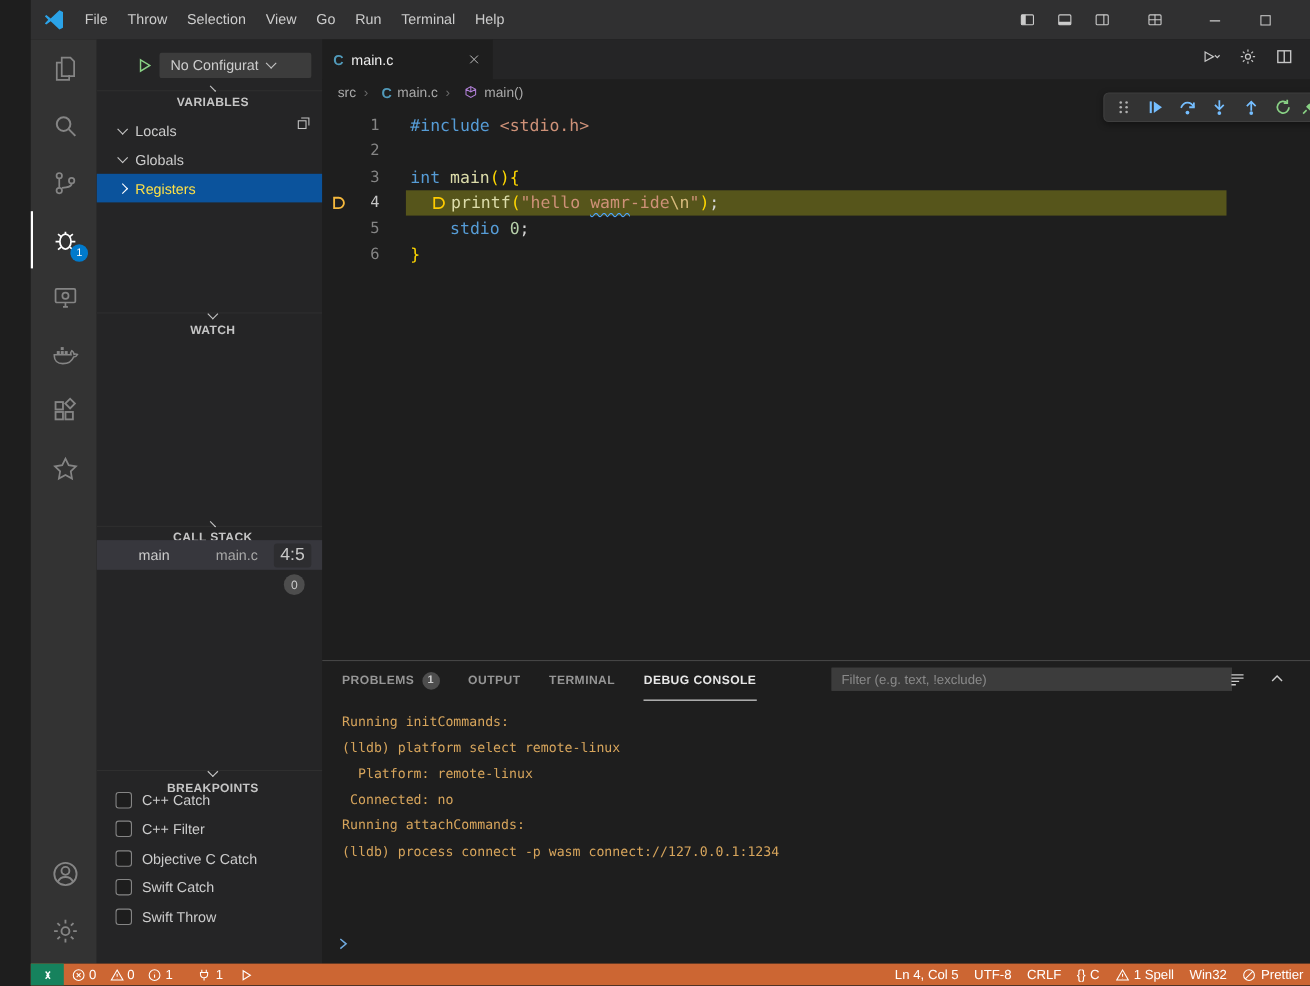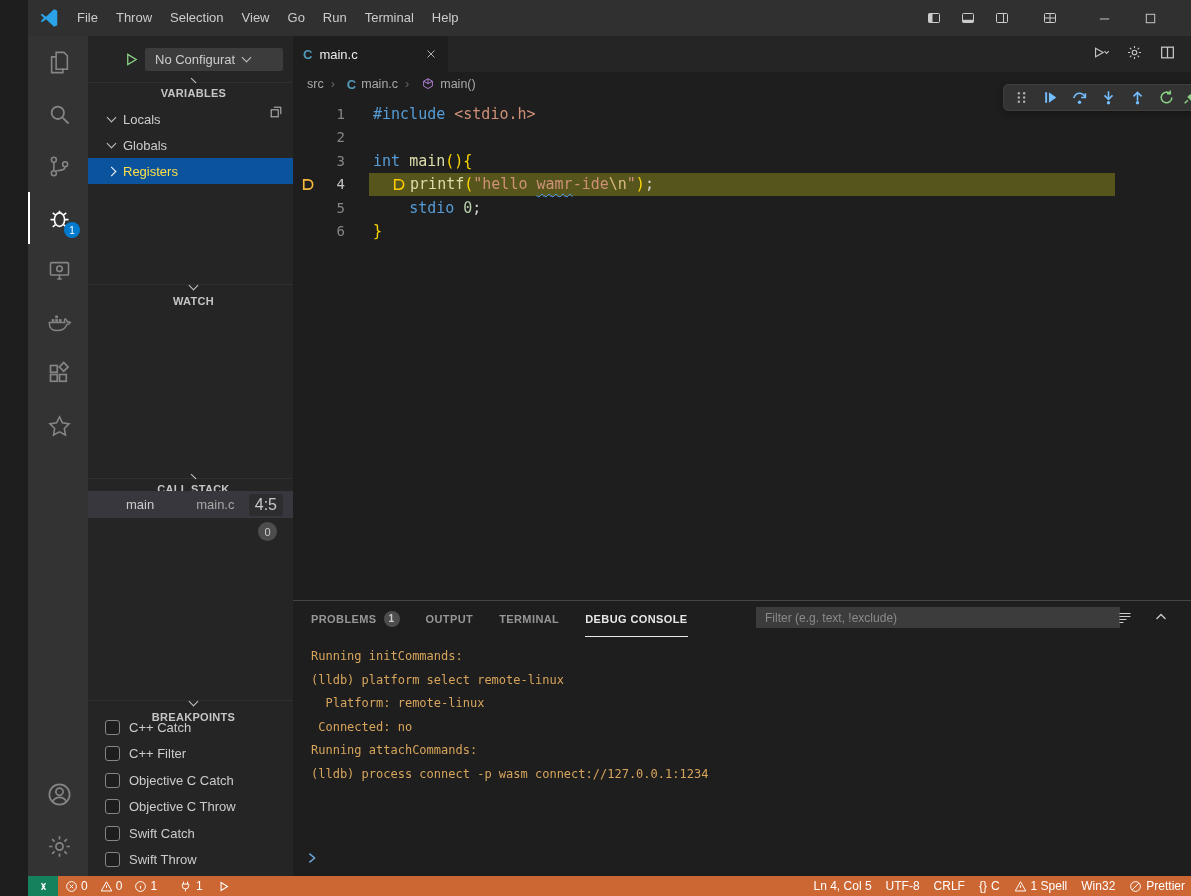--- a/index.html
+++ b/index.html
@@ -350,24 +350,20 @@
         <div class="bp-row">
           <span class="cb"></span>
           <span>C++ Filter</span>
         </div>
         <div class="bp-row">
           <span class="cb"></span>
           <span>Objective C Catch</span>
         </div>
         <div class="bp-row">
           <span class="cb"></span>
-          <span>Objective C Throw</span>
-        </div>
-        <div class="bp-row">
-          <span class="cb"></span>
           <span>Swift Catch</span>
         </div>
         <div class="bp-row">
           <span class="cb"></span>
           <span>Swift Throw</span>
         </div>
       </div>
   </div>
 
   <div class="editor">

